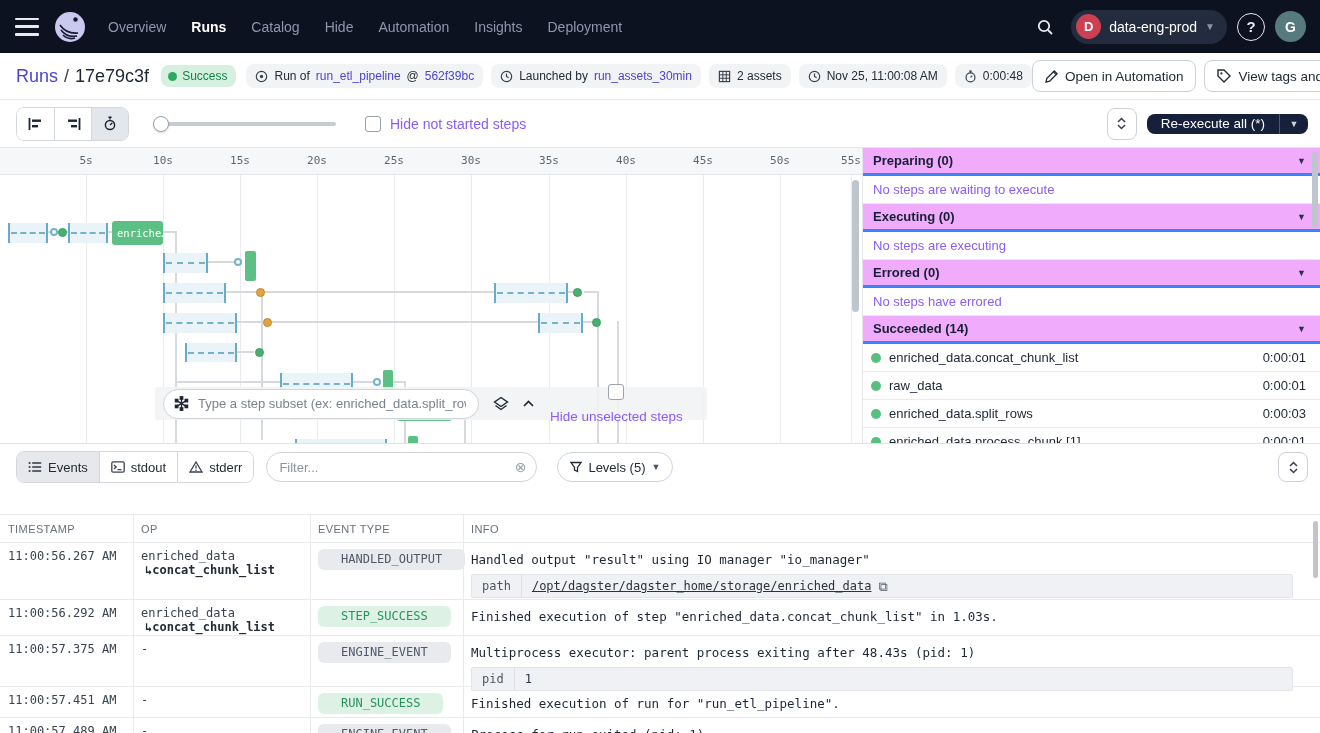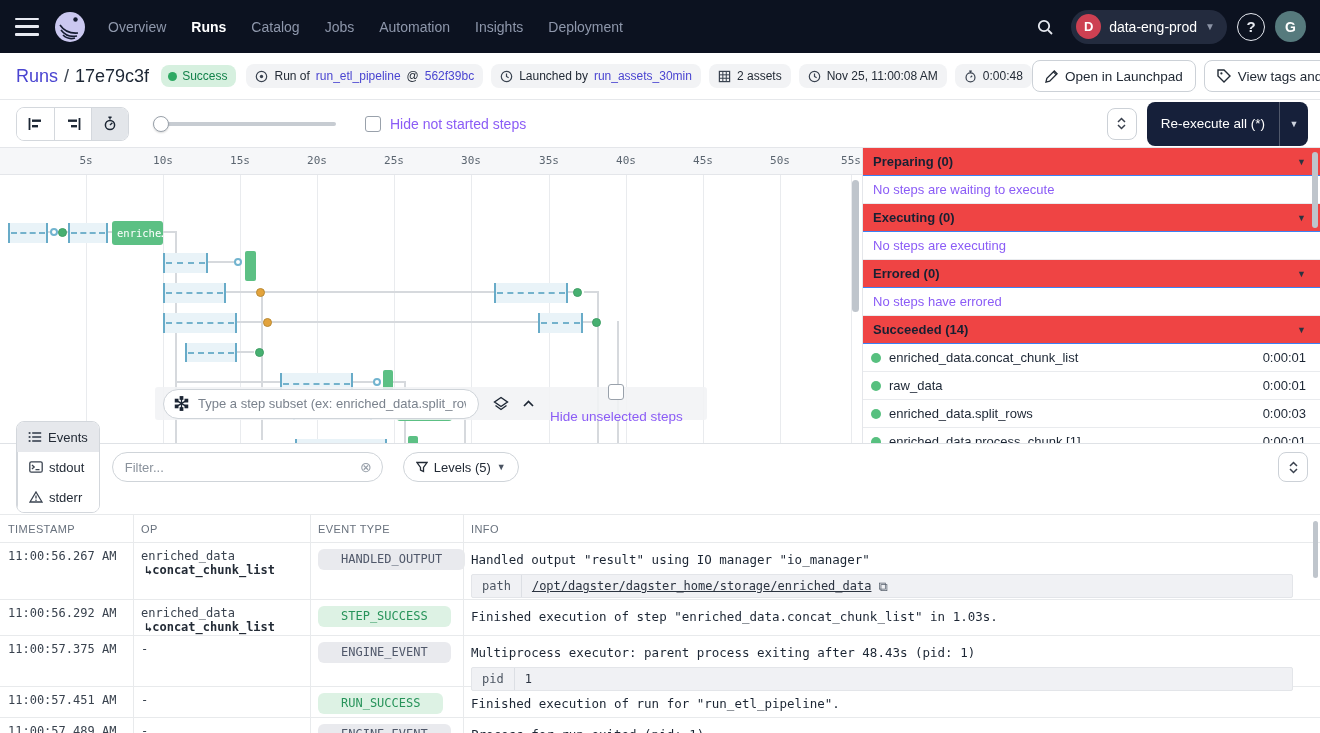--- a/index.html
+++ b/index.html
@@ -58,21 +58,21 @@
   .zoom-slider{margin-left:24px;width:183px;height:16px;position:relative;cursor:pointer;}
   .zoom-slider .track{position:absolute;left:0;right:0;top:6px;height:4px;border-radius:2px;background:#c7ccd2;}
   .zoom-slider .knob{position:absolute;left:0;top:0;width:16px;height:16px;border-radius:50%;background:#fff;
                      border:1px solid #99a1aa;box-shadow:0 1px 2px rgba(0,0,0,.15);}
   .chk{width:16px;height:16px;border:1.5px solid #99a1ab;border-radius:3px;background:#fff;flex:0 0 auto;cursor:pointer;}
   .chk-row{display:flex;align-items:center;gap:9px;font-size:14px;color:#8b5cf6;}
   .toolbar .chk-row{margin-left:29px;}
   .toolbar-right{margin-left:auto;display:flex;align-items:center;gap:10px;}
   .stepper-btn{width:30px;height:32px;border:1px solid #ccd1d7;border-radius:8px;background:#fff;
                display:flex;flex-direction:column;align-items:center;justify-content:center;gap:1px;cursor:pointer;}
-  .reexec{height:44px;background:#16203a;border-radius:8px;display:flex;align-items:center;color:#fff;
+  .reexec{height:20px;background:#16203a;border-radius:8px;display:flex;align-items:center;color:#fff;
           font-size:13.5px;cursor:pointer;overflow:hidden;}
   .reexec .lbl{padding:0 14px;}
   .reexec .caret-zone{width:29px;height:100%;border-left:1px solid rgba(255,255,255,.25);
                       display:flex;align-items:center;justify-content:center;font-size:9px;color:#cdd3de;}
 
   
   .gantt{position:absolute;left:0;top:148px;width:862px;height:295px;overflow:hidden;background:#fff;}
   .gaxis{position:absolute;left:0;top:0;width:100%;height:27px;background:#f6f7f9;border-bottom:1px solid #e4e6ea;}
   .gtick{position:absolute;top:6px;transform:translateX(-50%);font-family:"DejaVu Sans Mono",monospace;
          font-size:11px;color:#5b6570;}
@@ -94,34 +94,34 @@
   .subset-input input{border:0;outline:0;flex:1;font-size:13px;color:#1c2634;background:transparent;
                       font-family:"Liberation Sans",sans-serif;}
   .subset-input input::placeholder{color:#7a828d;}
   .ov-icon{margin-left:14px;display:flex;align-items:center;justify-content:center;cursor:pointer;}
   .g-overlay .chk-row{margin-left:16px;font-size:13.5px;flex-direction:column;}
   .sb{position:absolute;background:#bfc5cc;border-radius:4px;z-index:7;cursor:pointer;}
 
   
   .steps-panel{position:absolute;left:862px;top:148px;width:458px;height:295px;background:#fff;
                border-left:1px solid #e4e6ea;overflow:hidden;}
-  .sec-head{height:28px;background:#ef4444;border-bottom:1px solid #3b82f6;display:flex;align-items:center;
+  .sec-head{height:28px;background:#f0abfc;border-bottom:3px solid #3b82f6;display:flex;align-items:center;
             padding:0 14px 0 10px;font-size:13px;font-weight:bold;color:#172032;cursor:pointer;}
   .sec-head .caret{margin-left:auto;font-size:9px;color:#2b3340;}
   .sec-empty{height:28px;border-bottom:1px solid #e9ebee;display:flex;align-items:center;
              padding:0 10px;font-size:13px;color:#8b5cf6;}
   .step-row{height:28px;border-bottom:1px solid #e9ebee;display:flex;align-items:center;gap:8px;
             padding:0 14px 0 8px;font-size:13px;color:#1c2634;cursor:pointer;}
   .step-row .sdot{width:10px;height:10px;border-radius:50%;background:#57c07f;flex:0 0 auto;}
   .step-row .dur{margin-left:auto;color:#1c2634;}
 
   
   .events-bar{position:absolute;left:0;top:443px;width:1320px;height:47px;background:#fff;
               border-top:1px solid #dfe2e6;display:flex;align-items:center;padding:0 12px 0 16px;}
-  .etabs{display:flex;border:1px solid #d3d7dc;border-radius:8px;overflow:hidden;flex-direction:column;}
+  .etabs{display:flex;border:1px solid #d3d7dc;border-radius:8px;overflow:hidden;}
   .etab{height:30px;display:flex;align-items:center;gap:6px;padding:0 11px;font-size:13px;color:#232b36;
         background:#fff;cursor:pointer;white-space:nowrap;}
   .etab + .etab{border-left:1px solid #d3d7dc;}
   .etab.active{background:#e6e8ec;}
   .filter-input{margin-left:12px;width:271px;height:30px;border:1px solid #cfd4d9;border-radius:16px;background:#fff;
                 display:flex;align-items:center;padding:0 10px;gap:6px;}
   .filter-input input{border:0;outline:0;flex:1;font-size:13px;background:transparent;font-family:Liberation Sans, sans-serif;color:#1c2634;}
   .filter-input input::placeholder{color:#8a929c;}
   .clear-x{color:#98a0aa;font-size:14px;cursor:pointer;line-height:1;}
   .levels-btn{margin-left:20px;height:30px;border:1px solid #cfd4d9;border-radius:16px;background:#fff;
@@ -166,21 +166,21 @@
       <circle cx="18" cy="18" r="15" fill="#cbc8f0"></circle>
       <circle cx="23.5" cy="10.5" r="2.2" fill="#141b30"></circle>
       <path d="M8 16 q6 9 18 8" stroke="#141b30" stroke-width="1.6" fill="none"></path>
       <path d="M9 21 q6 8 16 6" stroke="#141b30" stroke-width="1.6" fill="none"></path>
       <path d="M11 26 q5 5 12 3" stroke="#141b30" stroke-width="1.6" fill="none"></path>
     </svg>
     <div class="navlinks">
         <div class="navlink">Overview</div>
         <div class="navlink active">Runs</div>
         <div class="navlink">Catalog</div>
-        <div class="navlink">Jobs</div>
+        <div class="navlink">Hide</div>
         <div class="navlink">Automation</div>
         <div class="navlink">Insights</div>
         <div class="navlink">Deployment</div>
       </div>
     <div class="topnav-right">
       <div class="icon-circle">
         <svg width="18" height="18" viewBox="0 0 18 18">
             <circle cx="8" cy="8" r="5.2" stroke="#e6e9f0" stroke-width="1.8" fill="none"></circle>
             <line x1="12" y1="12" x2="16" y2="16" stroke="#e6e9f0" stroke-width="1.8"></line>
           </svg>
@@ -250,21 +250,21 @@
           </svg>
           <span>0:00:48</span>
         </div>
       </div>
     <div class="hdr-actions">
       <div class="btn">
         <svg width="13" height="13" viewBox="0 0 14 14">
             <path d="M1 13 l1-4 8-8 3 3-8 8z" fill="none" stroke="#232b36" stroke-width="1.4"></path>
             <path d="M9 2 l3 3" stroke="#232b36" stroke-width="1.4"></path>
           </svg>
-        <span>Open in Launchpad</span>
+        <span>Open in Automation</span>
       </div>
       <div class="btn">
         <svg width="14" height="14" viewBox="0 0 14 14">
             <path d="M1 1 h6 l6 6 -6 6 -6-6z" fill="none" stroke="#232b36" stroke-width="1.4"></path>
             <circle cx="4.4" cy="4.4" r="1.1" fill="#232b36"></circle>
           </svg>
         <span>View tags and config</span>
       </div>
 
     </div>

